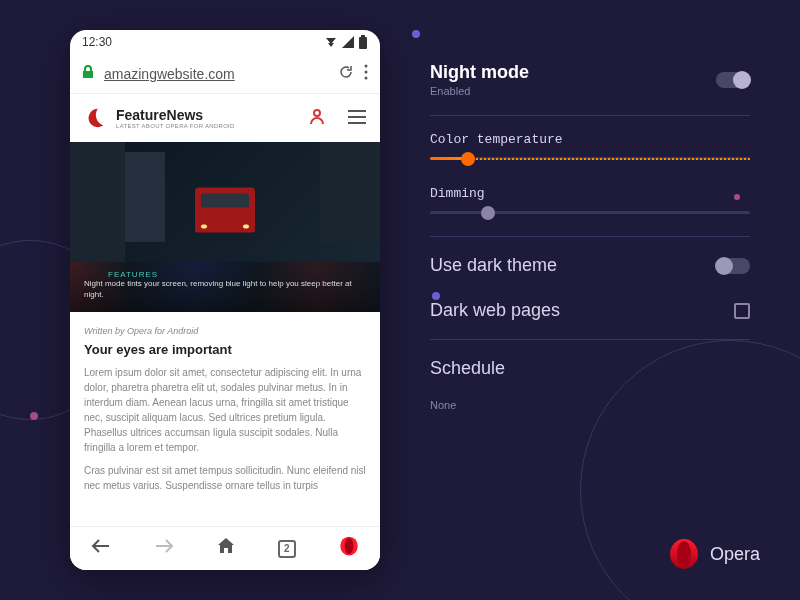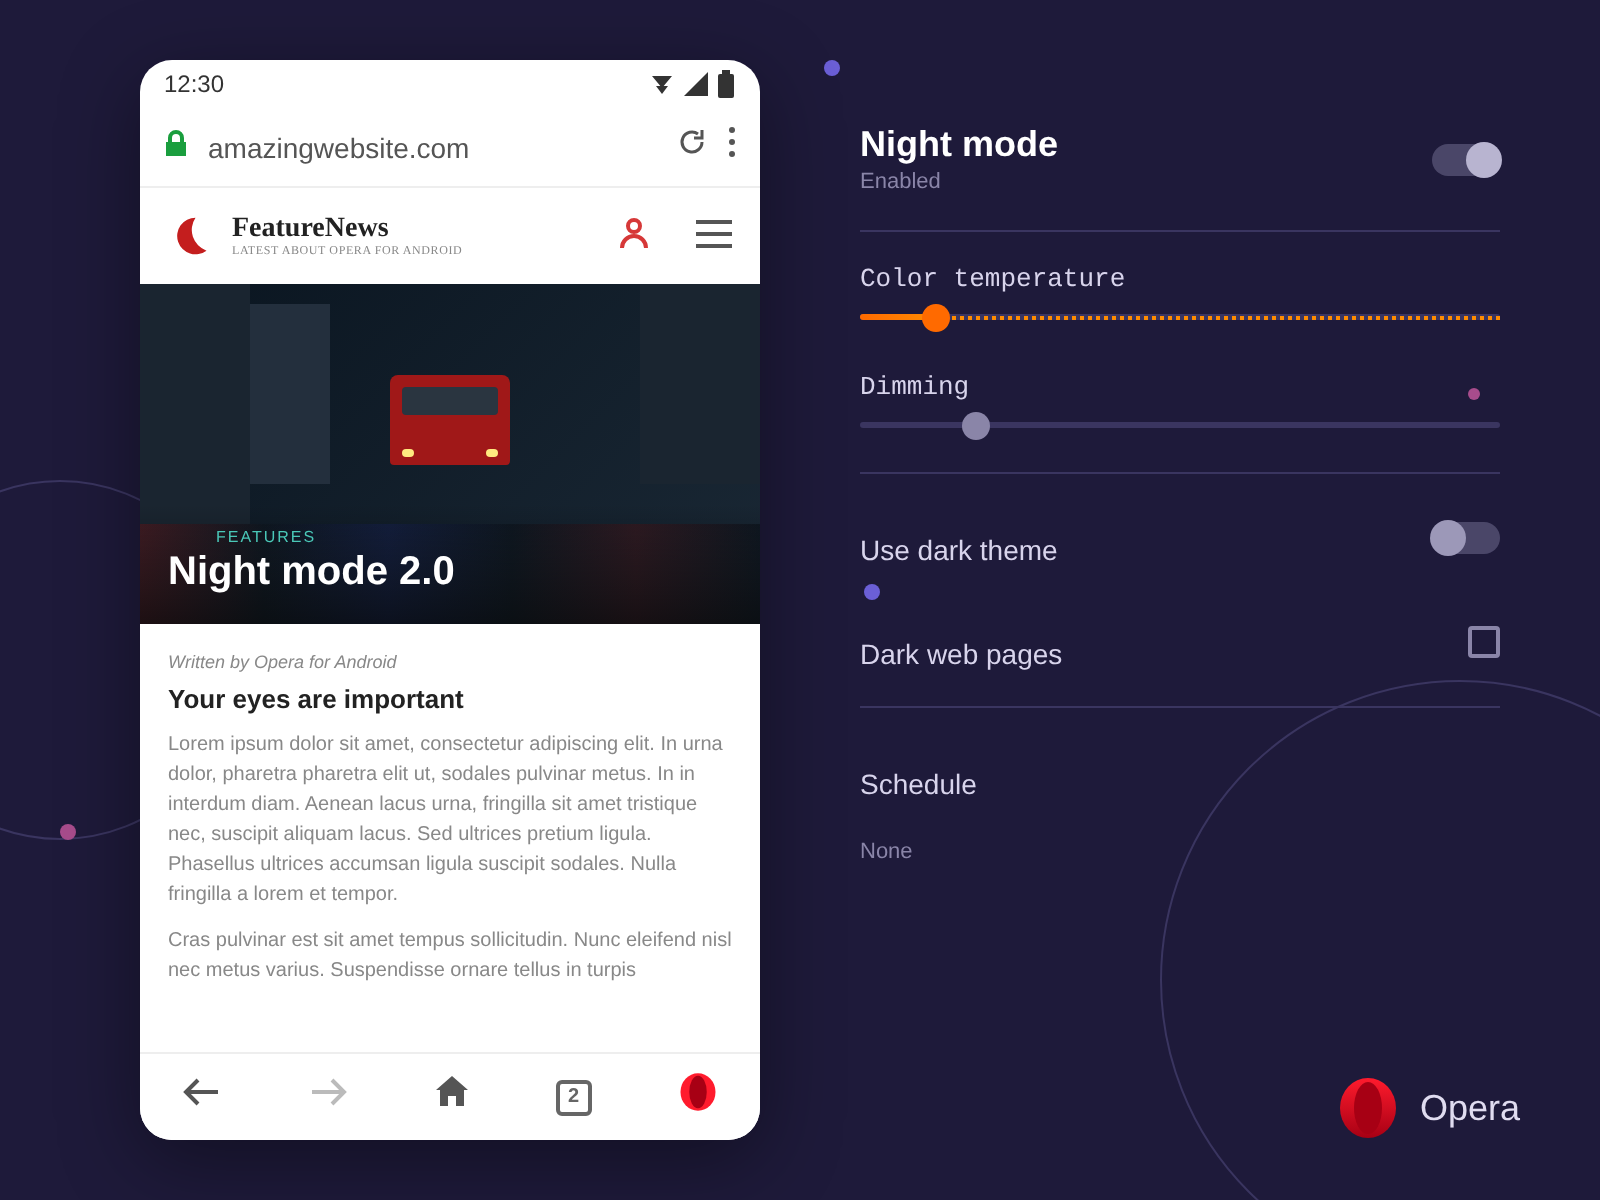--- a/index.html
+++ b/index.html
@@ -47,30 +47,29 @@
     .status-right { display: flex; gap: 4px; align-items: center; }
     .url-bar {
       height: 40px;
       display: flex;
       align-items: center;
       padding: 0 12px;
       gap: 10px;
       border-bottom: 1px solid #eee;
     }
     .lock-icon { color: #1a9e3e; font-size: 14px; }
-    .url-text { flex: 1; font-size: 14px; color: #555; }
+    .url-text { flex: 1; font-size: 14px; color: #555; text-decoration: underline; }
     .reload-icon, .more-icon { color: #666; font-size: 16px; cursor: pointer; }
     
     .site-header {
       height: 48px;
       display: flex;
       align-items: center;
       padding: 0 14px;
       gap: 10px;
-      font-family: Liberation Serif, serif;
     }
     .moon-logo { width: 22px; height: 22px; }
     .site-title { font-weight: 700; font-size: 14px; color: #222; }
     .site-subtitle { font-size: 6px; color: #888; letter-spacing: 0.3px; }
     .spacer { flex: 1; }
     .user-icon, .menu-icon { color: #d63838; font-size: 18px; }
     .menu-icon { color: #555; }
     
     .hero {
       height: 170px;
@@ -152,21 +151,21 @@
       color: #e0dcf0;
     }
     .setting-row {
       display: flex;
       justify-content: space-between;
       align-items: center;
       padding: 12px 0;
     }
     .setting-title { font-size: 18px; font-weight: 700; color: #fff; }
     .setting-sub { font-size: 11px; color: #8a85a8; margin-top: 2px; }
-    .setting-label { font-size: 14px; color: #d8d4ec; margin-top: 12px; }
+    .setting-label { font-size: 18px; color: #d8d4ec; }
     .toggle {
       width: 34px; height: 16px;
       background: #4a4668;
       border-radius: 10px;
       position: relative;
       cursor: pointer;
     }
     .toggle-knob {
       position: absolute;
       width: 18px; height: 18px;
@@ -301,21 +300,21 @@
       <div class="road"></div>
       <div class="reflection"></div>
       <div class="tram">
         <div class="tram-window"></div>
         <div class="tram-light tl1"></div>
         <div class="tram-light tl2"></div>
       </div>
     </div>
     <div class="hero-overlay">
       <div class="hero-kicker">FEATURES</div>
-      <div class="hero-title">Night mode 2.0</div>
+      <div class="hero-desc">Night mode tints your screen, removing blue light to help you sleep better at night.</div>
     </div>
   </div>
 
   <div class="article">
     <div class="article-byline">Written by Opera for Android</div>
     <div class="article-title">Your eyes are important</div>
     <div class="article-body">
       <p>Lorem ipsum dolor sit amet, consectetur adipiscing elit. In urna dolor, pharetra pharetra elit ut, sodales pulvinar metus. In in interdum diam. Aenean lacus urna, fringilla sit amet tristique nec, suscipit aliquam lacus. Sed ultrices pretium ligula. Phasellus ultrices accumsan ligula suscipit sodales. Nulla fringilla a lorem et tempor.</p>
       <p>Cras pulvinar est sit amet tempus sollicitudin. Nunc eleifend nisl nec metus varius. Suspendisse ornare tellus in turpis</p>
     </div>

